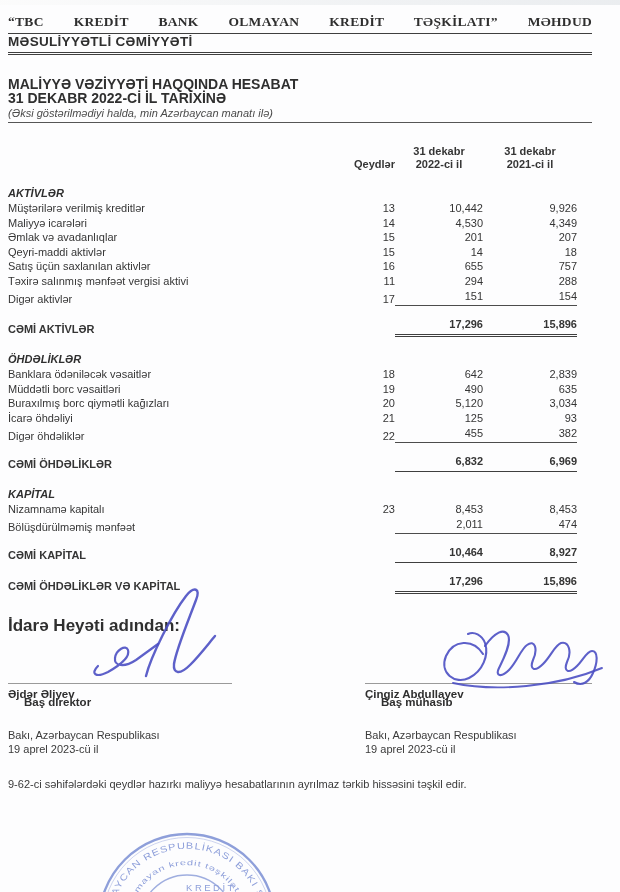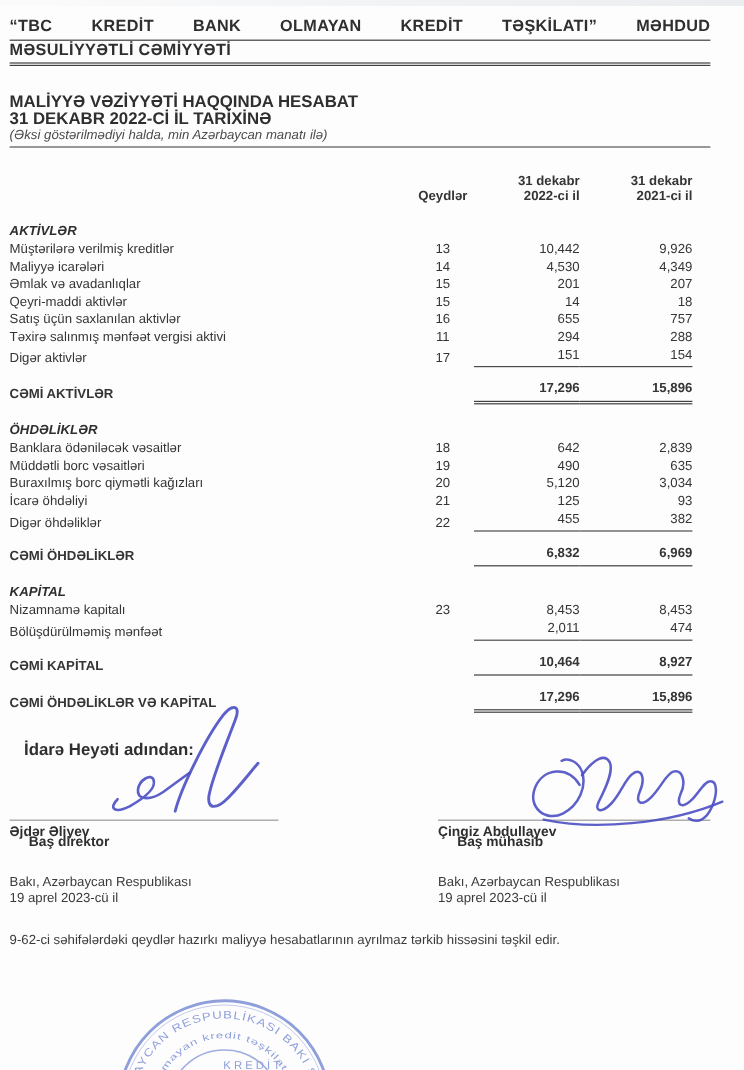--- a/index.html
+++ b/index.html
@@ -13,43 +13,43 @@
     font-family:"Liberation Sans","DejaVu Sans",sans-serif;
     padding:12px 28px 0 8px;
   }
   .page::before{
     content:""; position:absolute; top:0; left:0; right:0; height:5px;
     background:linear-gradient(90deg,#fbfbfb 0%,#eef0f2 55%,#e6e9ec 100%);
     opacity:.8;
   }
   
   .title{ margin-top:2px; font-weight:bold; font-size:13.5px; line-height:16.5px; letter-spacing:.3px; color:#2f2f2f;}
-  .title .t1{ text-align:justify; text-align-last:justify; }
+  .title .t1{ text-align:justify; text-align-last:justify;font-family:Liberation Serif, serif; }
   .subtitle{ margin-top:23px; }
   .sub-b{ font-weight:bold; font-size:14px; line-height:13.5px; color:#2f2f2f;}
   .sub-i{ font-style:italic; font-size:11px; line-height:14px; color:#4a4a4a; margin-top:1px;}
   .rule{ margin-top:2px; border-top:1.6px solid #565656; width:584px; }
   
   .trow{ display:grid; grid-template-columns:335px 52px 88px 94px; width:569px; align-items:end; }
   .c{ font-size:11px; line-height:14.6px; }
-  .note{ text-align:center; }
+  .note{ text-align:right; }
   .val{ text-align:right; }
   .thead{ margin-top:22px; }
   .thead .c{ font-weight:bold; line-height:13px; }
-  .thead .val{ }
+  .thead .val{ text-align:center; }
   .thead span{ display:block; }
   .shead{ margin-top:15px; font-weight:bold; font-size:11px; line-height:15px; color:#2f2f2f;font-style:italic;}
   .u{ border-bottom:1px solid #4c4c4c; padding-bottom:2px; }
   .total{ margin-top:11px; line-height:15px; }
   .total .c{ font-weight:bold; line-height:15px; }
   .t1{ border-bottom:1.4px solid #3f3f3f; padding-bottom:2px; }
   .t2{ border-bottom:3px double #3f3f3f; padding-bottom:2px; }
   
   .sig-zone{ position:relative; height:150px; margin-top:22px; width:584px; }
-  .sig-intro{ position:absolute; top:0; left:12px; font-weight:bold; font-size:14px; color:#2f2f2f;}
+  .sig-intro{ position:absolute; top:0; left:0; font-weight:bold; font-size:17px; color:#2f2f2f;}
   .sig-line{ position:absolute; top:67px; border-top:1px solid #9a9a9a; }
   .sig-line.left{ left:0; width:224px; }
   .sig-line.right{ left:357px; width:227px; }
   .sig-name{ position:absolute; top:71px; font-weight:bold; font-size:11.5px; line-height:14px; color:#2f2f2f;}
   .sig-role{ position:absolute; top:79px; font-weight:bold; font-size:11.5px; line-height:14px; color:#2f2f2f;padding-left:16px;}
   .pos-l{ left:0; } .pos-r{ left:357px; }
   .sig-meta{ position:absolute; top:112px; font-size:11px; line-height:14px; color:#3a3a3a;}
   .footnote{ margin-top:12px; font-size:11px; color:#3a3a3a; }
   .autograph{ position:absolute; pointer-events:none; }
   .autograph path{ fill:none; stroke:var(--signature,#4b4fc3); stroke-linecap:round; stroke-linejoin:round; opacity:.9;}

